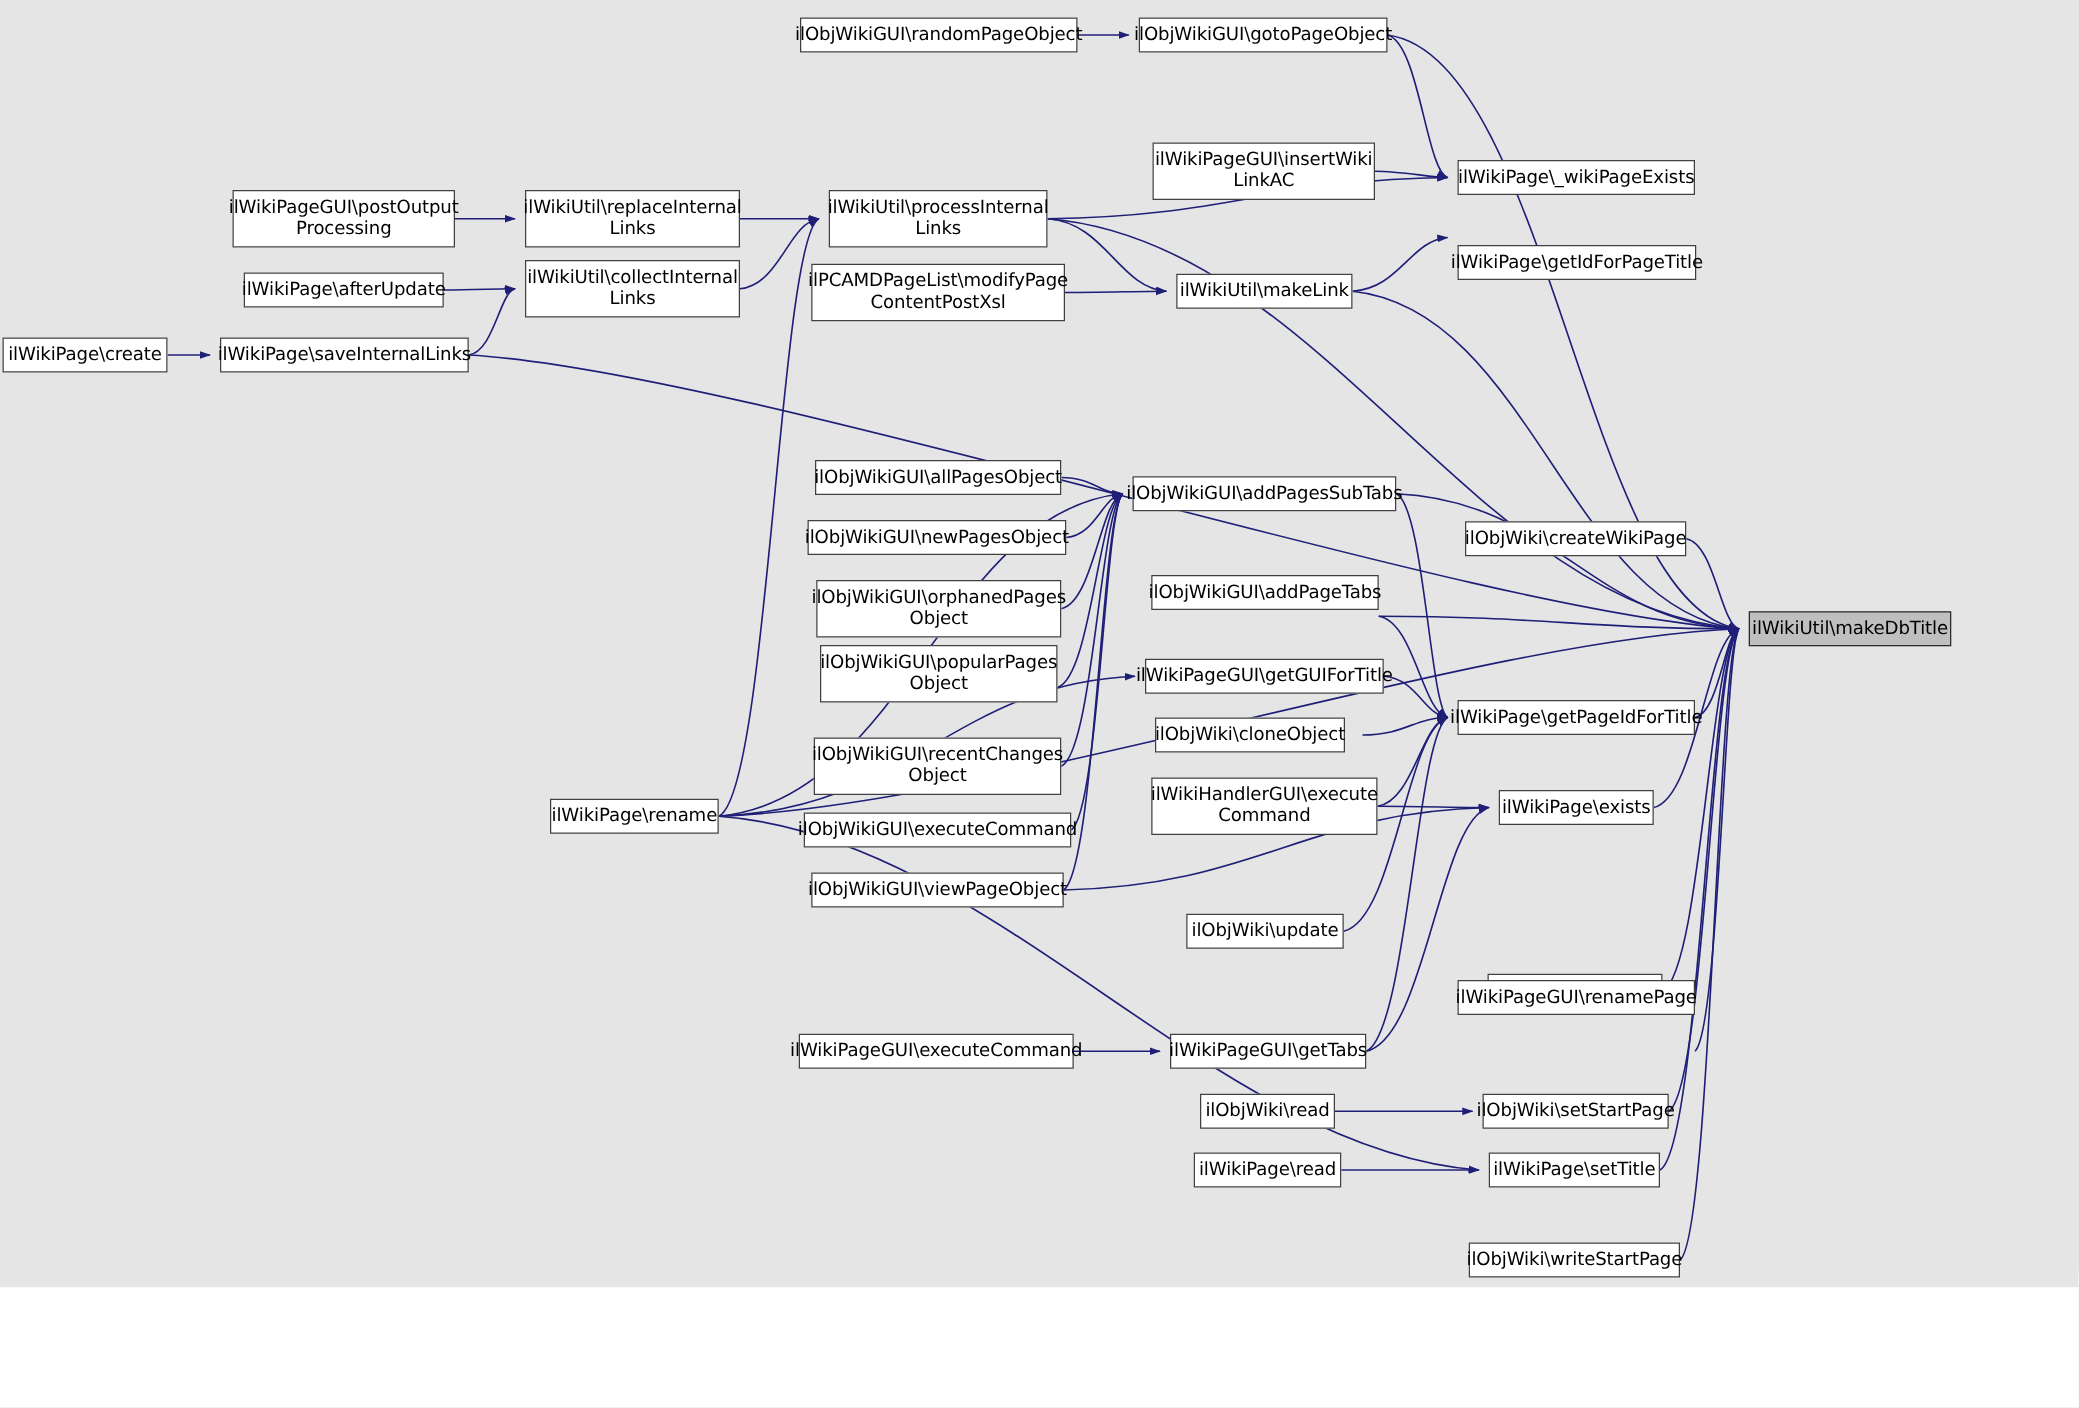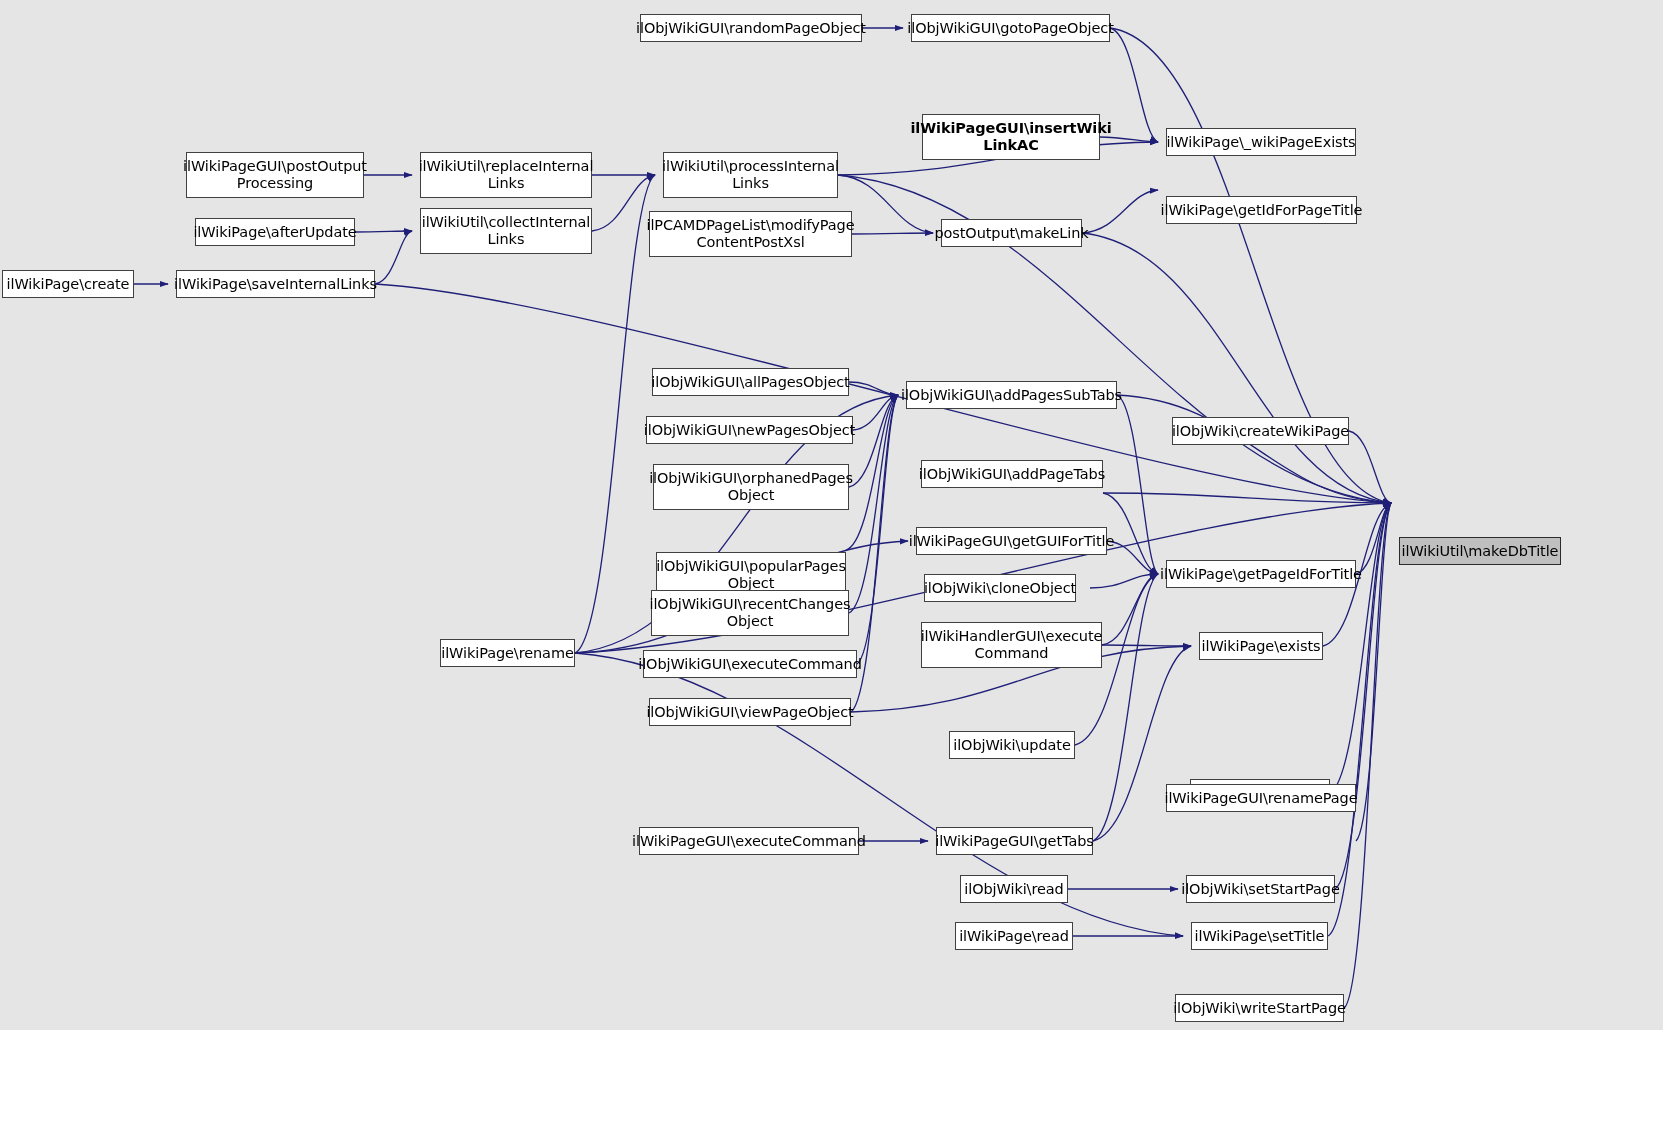--- a/index.html
+++ b/index.html
@@ -90,48 +90,48 @@
         <path d="M1335,889 C1363.8,871.5 1370.2,520.5 1391,503" marker-end="url(#ah)"></path>
         <path d="M1073,936 C1111.94,936 1152.06,936 1183,936" marker-end="url(#ah)"></path>
         <path d="M1328,936 C1359.95,918.5 1367.05,520.5 1391,503" marker-end="url(#ah)"></path>
         <path d="M1344,1008 C1368.75,990.5 1374.25,520.5 1391,503" marker-end="url(#ah)"></path>
       </g>
   </svg>
 
   <div id="node-layer">
       <div class="node" style="left: 640px; top: 14px; width: 222px; height: 28px;">ilObjWikiGUI\randomPageObject</div>
       <div class="node" style="left: 911px; top: 14px; width: 199px; height: 28px;">ilObjWikiGUI\gotoPageObject</div>
-      <div class="node" style="left: 922px; top: 114px; width: 178px; height: 46px; font-weight: bold;">ilWikiPageGUI\insertWiki
+      <div class="node" style="left: 922px; top: 114px; width: 178px; height: 46px;">ilWikiPageGUI\insertWiki
 LinkAC</div>
       <div class="node" style="left: 1166px; top: 128px; width: 190px; height: 28px;">ilWikiPage\_wikiPageExists</div>
       <div class="node" style="left: 1166px; top: 176px; width: 191px; height: 28px; margin-top: 20px;">ilWikiPage\getIdForPageTitle</div>
       <div class="node" style="left: 186px; top: 152px; width: 178px; height: 46px;">ilWikiPageGUI\postOutput
 Processing</div>
       <div class="node" style="left: 420px; top: 152px; width: 172px; height: 46px;">ilWikiUtil\replaceInternal
 Links</div>
       <div class="node" style="left: 663px; top: 152px; width: 175px; height: 46px;">ilWikiUtil\processInternal
 Links</div>
       <div class="node" style="left: 195px; top: 218px; width: 160px; height: 28px;">ilWikiPage\afterUpdate</div>
       <div class="node" style="left: 420px; top: 208px; width: 172px; height: 46px;">ilWikiUtil\collectInternal
 Links</div>
       <div class="node" style="left: 649px; top: 211px; width: 203px; height: 46px;">ilPCAMDPageList\modifyPage
 ContentPostXsl</div>
-      <div class="node" style="left: 941px; top: 219px; width: 141px; height: 28px;">postOutput\makeLink</div>
+      <div class="node" style="left: 941px; top: 219px; width: 141px; height: 28px;">ilWikiUtil\makeLink</div>
       <div class="node" style="left: 2px; top: 270px; width: 132px; height: 28px;">ilWikiPage\create</div>
       <div class="node" style="left: 176px; top: 270px; width: 199px; height: 28px;">ilWikiPage\saveInternalLinks</div>
       <div class="node" style="left: 652px; top: 368px; width: 197px; height: 28px;">ilObjWikiGUI\allPagesObject</div>
       <div class="node" style="left: 906px; top: 381px; width: 211px; height: 28px;">ilObjWikiGUI\addPagesSubTabs</div>
       <div class="node" style="left: 646px; top: 416px; width: 207px; height: 28px;">ilObjWikiGUI\newPagesObject</div>
       <div class="node" style="left: 1172px; top: 417px; width: 177px; height: 28px;">ilObjWiki\createWikiPage</div>
       <div class="node" style="left: 653px; top: 464px; width: 196px; height: 46px;">ilObjWikiGUI\orphanedPages
 Object</div>
       <div class="node" style="left: 921px; top: 460px; width: 182px; height: 28px;">ilObjWikiGUI\addPageTabs</div>
-      <div class="node target" style="left: 1399px; top: 489px; width: 162px; height: 28px; margin-top: 48px;">ilWikiUtil\makeDbTitle</div>
+      <div class="node target" style="left: 1399px; top: 489px; width: 162px; height: 28px;">ilWikiUtil\makeDbTitle</div>
       <div class="node" style="left: 916px; top: 527px; width: 191px; height: 28px;">ilWikiPageGUI\getGUIForTitle</div>
-      <div class="node" style="left: 656px; top: 516px; width: 190px; height: 46px; margin-top: 36px;">ilObjWikiGUI\popularPages
+      <div class="node" style="left: 656px; top: 516px; width: 190px; height: 46px;">ilObjWikiGUI\popularPages
 Object</div>
       <div class="node" style="left: 1166px; top: 560px; width: 190px; height: 28px;">ilWikiPage\getPageIdForTitle</div>
       <div class="node" style="left: 924px; top: 574px; width: 152px; height: 28px;">ilObjWiki\cloneObject</div>
       <div class="node" style="left: 651px; top: 590px; width: 198px; height: 46px;">ilObjWikiGUI\recentChanges
 Object</div>
       <div class="node" style="left: 921px; top: 622px; width: 181px; height: 46px;">ilWikiHandlerGUI\execute
 Command</div>
       <div class="node" style="left: 1199px; top: 632px; width: 124px; height: 28px;">ilWikiPage\exists</div>
       <div class="node" style="left: 440px; top: 639px; width: 135px; height: 28px;">ilWikiPage\rename</div>
       <div class="node" style="left: 643px; top: 650px; width: 214px; height: 28px;">ilObjWikiGUI\executeCommand</div>

